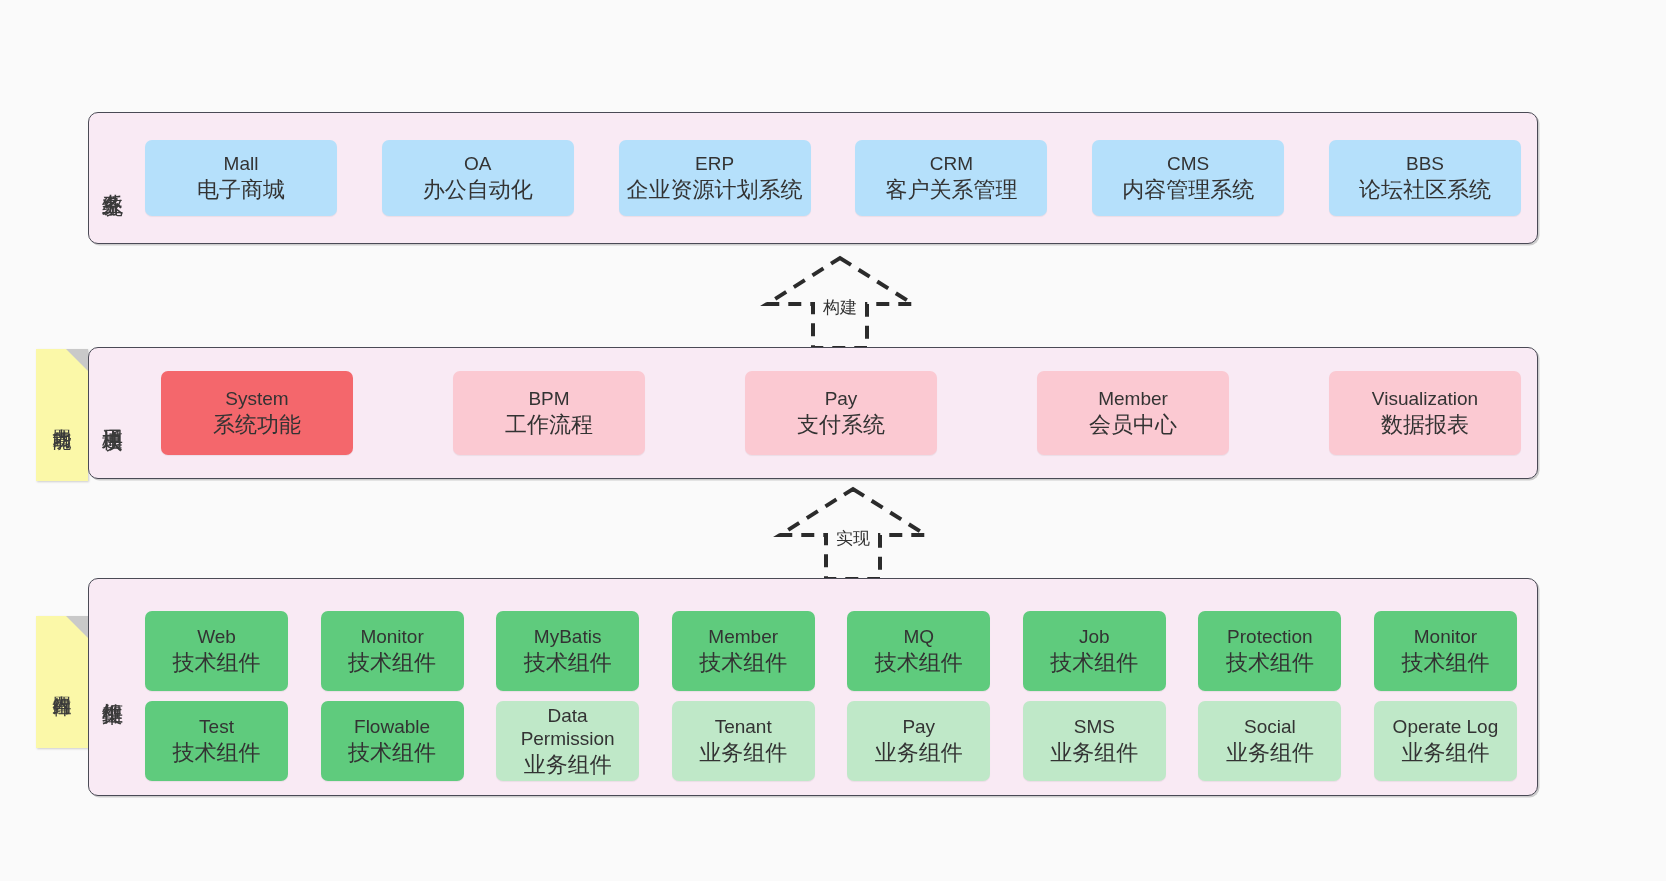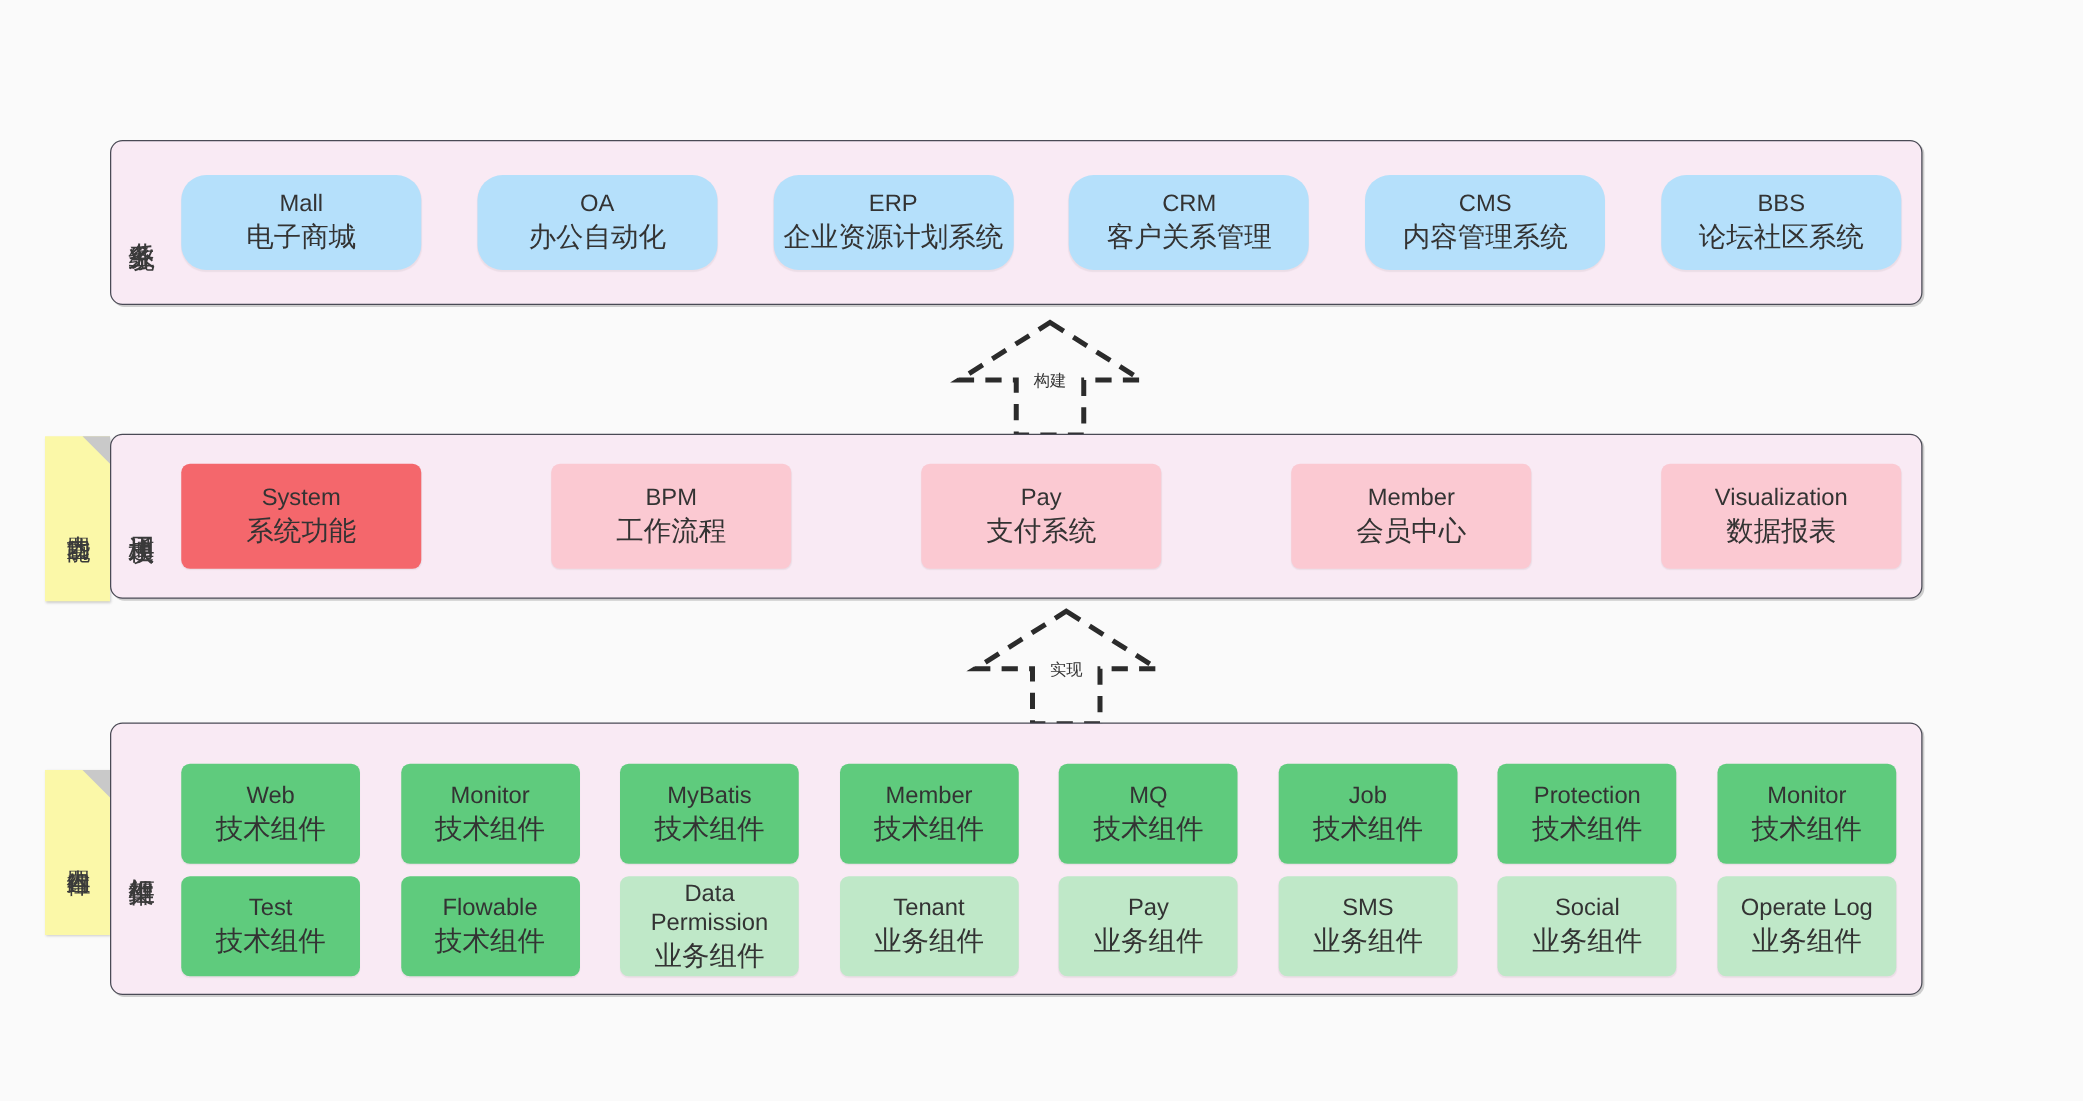--- a/index.html
+++ b/index.html
@@ -84,32 +84,32 @@
     justify-content: center;
     text-align: center;
     line-height: 1.25;
     color: #333333;
     padding: 4px 6px;
     box-shadow: 0 1px 1px rgba(0,0,0,0.06);
   }
   .card .t1 { font-size: 19px; }
   .card .t2 { font-size: 22px; }
 
-  .blue  { background: #b5e0fb; border-radius: 20px; }
+  .blue  { background: #b5e0fb; }
   .red   { background: #f4676c; }
   .pink  { background: #fbc9d2; }
   .green { background: #5fcb7d; }
   .mint  { background: #bfe8c8; }
 
   
   #tier-business { left: 88px; top: 112px; width: 1450px; height: 132px; }
   #tier-business .card { width: 192px; height: 76px; }
 
   
-  #tier-modules { left: 88px; top: 347px; width: 1450px; height: 132px; }
+  #tier-modules { left: 88px; top: 347px; width: 1450px; height: 132px; gap: 16px; }
   #tier-modules .card { width: 192px; height: 84px; }
 
   
   #tier-framework { left: 88px; top: 578px; width: 1450px; height: 218px; }
   #tier-framework .card { width: 143px; height: 80px; }
 
   
   .sticky {
     position: absolute;
     width: 52px;
@@ -143,21 +143,21 @@
     height: 100px;
   }
   #conn-build    { left: 755px; top: 252px; }
   #conn-realize  { left: 768px; top: 483px; }
 
   .connector .conn-label {
     position: absolute;
     left: 0; right: 0;
     top: 44px;
     text-align: center;
-    font-size: 13px;
+    font-size: 17px;
     color: #333333;
     background: transparent;
   }
 </style>
 </head>
 <body>
 
 <div id="canvas">
 
   <div class="tier" id="tier-business">

